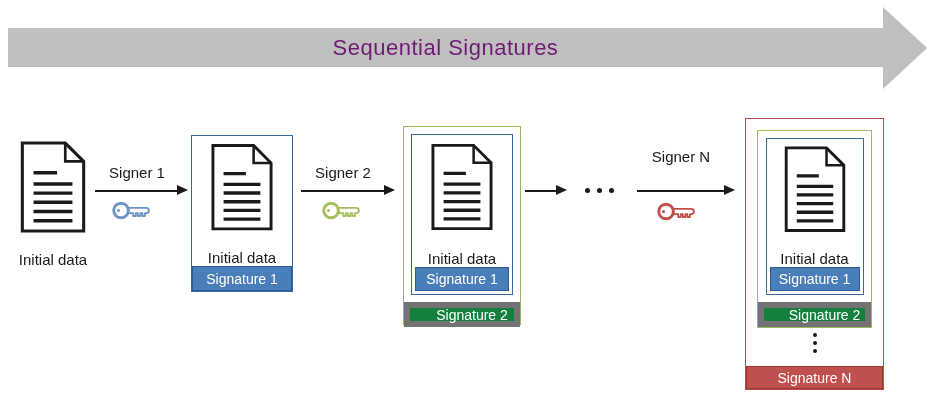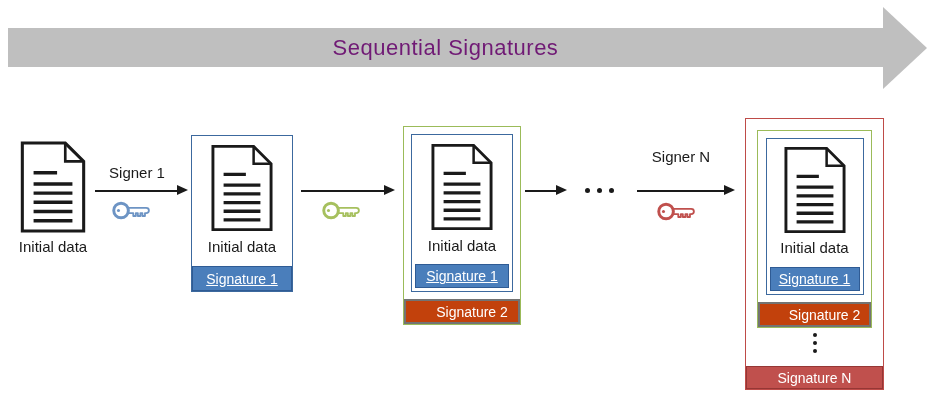--- a/index.html
+++ b/index.html
@@ -40,38 +40,38 @@
   .key-svg { position:absolute; display:block; }
   .key1 { left:111px; top:198px; color:#6d94c4; }
   .key2 { left:321px; top:198px; color:#a6c05e; }
   .keyN { left:656px; top:199px; color:#c0504d; }
 
   .dots-h { position:absolute; left:585px; top:188px; display:flex; gap:7px; }
   .dots-h span { width:5px; height:5px; border-radius:50%; background:#1a1a1a; }
 
   
   .doc-svg { display:block; }
-  .doc-label { font-size:15px; margin-top:5px; white-space:nowrap; }
+  .doc-label { font-size:15px; margin-top:18px; white-space:nowrap; }
 
   .stage1 {
     position:absolute; left:10px; top:141px; width:86px;
     display:flex; flex-direction:column; align-items:center;
   }
 
   .box { background:#ffffff; display:flex; flex-direction:column; align-items:center; }
   .blue-box  { border:1.5px solid #3c699e; }
   .green-box { border:1.5px solid #9bbb59; }
   .red-box   { border:1.5px solid #be4b48; }
 
   .band {
     height:25px; display:flex; align-items:center; justify-content:center;
     color:#ffffff; font-size:14px; white-space:nowrap;
   }
-  .blue-band  { background:#4a7ebb; border:1px solid #2f5b94;text-decoration:underline; }
-  .green-band { background:#c2410c; border:2px solid #737373;padding-left:20px; }
+  .blue-band  { background:#4a7ebb; border:1px solid #2f5b94; }
+  .green-band { background:#15803d; border:6px solid #737373;padding-left:20px; }
   .red-band   { background:#c0504d; border:1px solid #953735; }
   .band.full  { margin-top:auto; align-self:stretch; }
   .band.inset { margin:auto 3px 3px; align-self:stretch; height:24px; }
 
   .stage2 { position:absolute; left:191px; top:135px; width:102px; height:157px; padding-top:7px; }
   .stage3 { position:absolute; left:403px; top:126px; width:118px; height:199px; }
   .stage3 .inner-blue { margin:7px; width:102px; height:162px; padding-top:7px; }
   .stage4 { position:absolute; left:745px; top:118px; width:139px; height:272px; display:block; }
   .stage4 .inner-green { margin:11px auto 0; width:115px; height:198px; }
   .stage4 .inner-blue  { margin:7px; width:98px; height:157px; padding-top:7px; }
@@ -113,20 +113,21 @@
   <div class="box blue-box stage2">
     <svg class="doc-svg" width="62" height="90" viewBox="0 0 64 90">
       <path d="M2,2 L44,2 L62,20 L62,88 L2,88 Z" fill="#ffffff" stroke="#1a1a1a" stroke-width="3" stroke-linejoin="miter"></path>
       <path d="M44,2 L44,20 L62,20" fill="none" stroke="#1a1a1a" stroke-width="2.6"></path>
       <path d="M13,31 H36 M13,42 H51 M13,51 H51 M13,60 H51 M13,69 H51 M13,78 H51" stroke="#1a1a1a" stroke-width="3.4"></path>
     </svg>
     <div class="doc-label">Initial data</div>
     <div class="band blue-band full">Signature 1</div>
   </div>
 
+  <div class="signer-label signer2-label">Signer 2</div>
   <div class="flow-arrow arrow2"></div>
   <svg class="key-svg key2" width="42" height="25" viewBox="0 0 46 26">
     <circle cx="11" cy="13" r="8" fill="none" stroke="currentColor" stroke-width="3.2"></circle>
     <circle cx="8.2" cy="13" r="1.7" fill="currentColor"></circle>
     <path d="M19,10.2 L38.5,10.2 Q41.5,10.2 41.5,13 Q41.5,15.8 38.5,15.8 L37.2,15.8 L37.2,19 L34.4,19 L34.4,15.8 L32.2,15.8 L32.2,19 L29.4,19 L29.4,15.8 L27.2,15.8 L27.2,19 L24.4,19 L24.4,15.8 L19,15.8 Z" fill="none" stroke="currentColor" stroke-width="2" stroke-linejoin="round"></path>
   </svg>
 
   <div class="box green-box stage3">
     <div class="box blue-box inner-blue">
       <svg class="doc-svg" width="62" height="90" viewBox="0 0 64 90">

